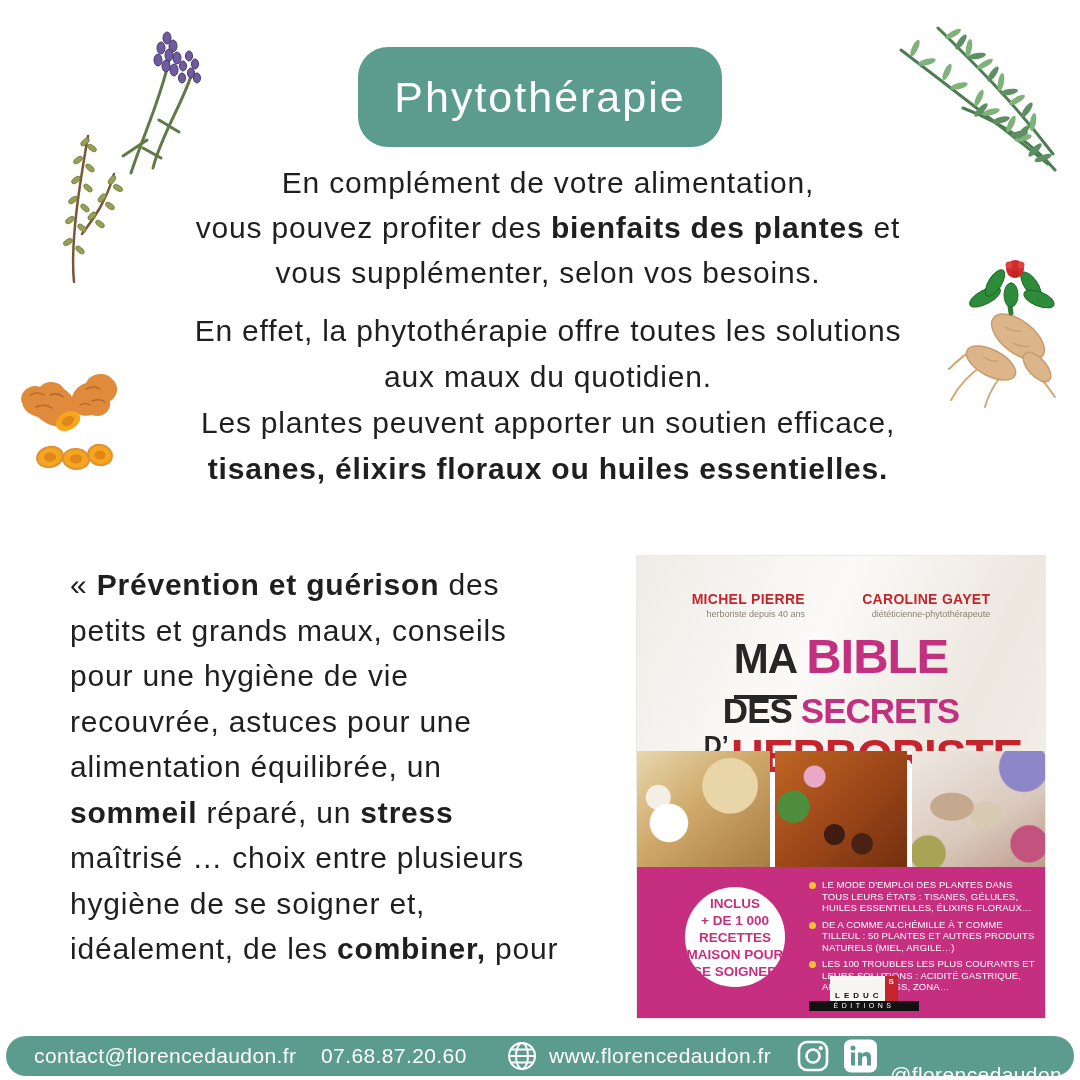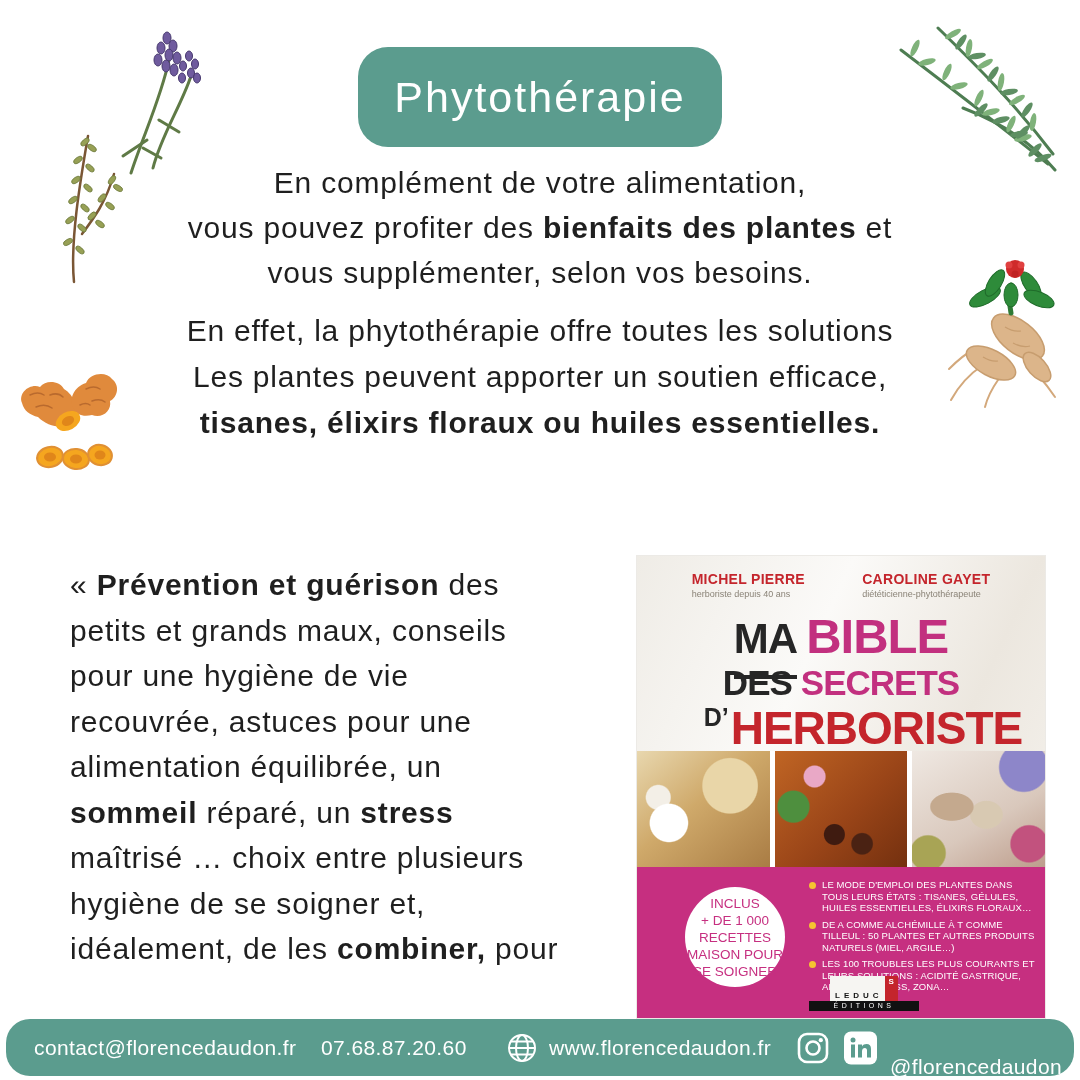--- a/index.html
+++ b/index.html
@@ -15,21 +15,21 @@
 
   
   .pill {
     position:absolute; left:358px; top:47px; width:364px; height:100px;
     background:#5b9c8e; border-radius:30px;
     display:flex; align-items:center; justify-content:center;
     color:#fff; font-size:43px; letter-spacing:2px;
   }
 
   
-  .intro { position:absolute; left:90px; width:900px; text-align:center;
+  .intro { position:absolute; left:98px; width:900px; text-align:center;
            font-size:30px; letter-spacing:.8px; }
   .p1 { top:160px; line-height:45px; }
   .p2 { top:308px; line-height:46px; }
 
   
   .quote { position:absolute; left:70px; top:562px; width:575px;
            font-size:30px; letter-spacing:.8px; line-height:45.5px; }
 
   
   .plant { position:absolute; }
@@ -38,35 +38,35 @@
   #rosemary { left:883px; top:12px; }
   #ginseng  { left:943px; top:255px; }
   #turmeric { left:16px;  top:365px; }
 
   
   .book { position:absolute; left:637px; top:556px; width:408px; height:462px;
           background:linear-gradient(115deg,#efece6 0%,#fbfaf8 35%,#ece7df 65%,#f8f6f2 100%);
           box-shadow:0 0 0 1px #eceae6; }
   .bk-top { height:195px; padding-top:15px; }
   .authors { display:flex; justify-content:space-around; padding:0 26px; }
-  .author { text-align:left; }
+  .author { text-align:right;margin-top:20px; }
   .a-name { color:#c4252c; font-weight:700; font-size:14px; letter-spacing:.3px; }
   .a-sub  { color:#8a8377; font-size:9px; margin-top:2px; }
   .bk-title { text-align:center; margin-top:13px; line-height:1; }
   .t-row { white-space:nowrap; }
   .t-ma   { color:#262626; font-size:42px; font-weight:700; border-bottom:4px solid #262626;
             padding-bottom:13px; margin-right:9px; letter-spacing:-1px; }
   .t-bible{ color:#c2307f; font-size:49px; font-weight:700; letter-spacing:-1px; }
   .t-des  { color:#262626; font-size:35px; font-weight:700; margin-right:9px; letter-spacing:-1px;}
   .t-secrets{ color:#c2307f; font-size:35px; font-weight:700; letter-spacing:-1px; }
   .t-d    { color:#262626; font-size:25px; font-weight:700; vertical-align:18px; margin-right:2px;}
   .t-herb { color:#c4252c; font-size:46px; font-weight:700; letter-spacing:-1px; }
   .t-underline { width:330px; height:4px; background:#c4252c; margin:4px auto 0; }
   .bk-title .t-row { display:block; }
-  .bk-title .r2 { margin-top:4px; }
+  .bk-title .r2 { margin-top:12px; }
   .bk-title .r3 { margin-top:5px;margin-left:44px; }
 
   .bk-photos { height:116px; display:flex; gap:5px; background:#fff; }
   .ph { flex:1; }
   .ph1 { background:
       radial-gradient(circle at 24% 62%, #ffffff 0 15%, rgba(255,255,255,0) 16%),
       radial-gradient(circle at 16% 40%, #f3efe7 0 9%, rgba(255,255,255,0) 10%),
       radial-gradient(circle at 70% 30%, #e9d6a8 0 22%, rgba(255,255,255,0) 23%),
       linear-gradient(140deg,#e8d7ae 0%,#cfa96a 45%,#a97c44 100%); }
   .ph2 { background:
@@ -80,35 +80,35 @@
       radial-gradient(ellipse at 30% 48%, #c4a98e 0 16%, rgba(255,255,255,0) 17%),
       radial-gradient(ellipse at 56% 55%, #d8c9b2 0 15%, rgba(255,255,255,0) 16%),
       radial-gradient(circle at 88% 80%, #c2527e 0 12%, rgba(255,255,255,0) 13%),
       radial-gradient(circle at 12% 88%, #a8a455 0 11%, rgba(255,255,255,0) 12%),
       linear-gradient(150deg,#efe8e2 0%,#d9c8bc 60%,#bd9d8c 100%); }
 
   .bk-band { position:relative; height:151px; background:#c62f80; }
   .badge { position:absolute; left:48px; top:20px; width:100px; height:100px;
            border-radius:50%; background:#fff; color:#c62f80;
            display:flex; flex-direction:column; align-items:center; justify-content:center;
-           font-weight:400; text-align:center; }
+           font-weight:700; text-align:center; }
   .badge div { font-size:13.5px; line-height:17px; }
   .bullets { position:absolute; left:172px; top:12px; width:228px; list-style:none; }
   .bullets li { display:flex; margin-bottom:5px; }
   .dot { width:7px; height:7px; border-radius:50%; background:#f5c331; margin:3px 6px 0 0; flex:none; }
   .bullets span.txt { color:#fff; font-size:9.5px; line-height:11.5px; letter-spacing:.1px; }
   .pub { position:absolute; left:172px; bottom:7px; width:110px; text-align:center; }
   .pub-top { display:flex; justify-content:center; }
   .pub-letters { background:#f6f5f2; color:#111; font-size:8px; font-weight:700;
                  letter-spacing:4px; padding:15px 2px 1px 5px; }
   .pub-s { background:#c4252c; color:#fff; font-size:8px; font-weight:700; padding:1px 4px; }
   .pub-bottom { background:#111; color:#fff; font-size:7px; letter-spacing:3.5px; padding:1px 0 2px; }
 
   
-  .footer { position:absolute; left:6px; right:6px; bottom:4px; height:57px;
+  .footer { position:absolute; left:6px; right:6px; bottom:4px; height:40px;
             background:#5b9c8e; border-radius:24px; color:#fff;
             font-size:21px; letter-spacing:.4px;text-align:center; }
   .footer > * { position:absolute; top:50%; transform:translateY(-50%); }
   .f-email   { left:28px; }
   .f-phone   { left:315px; }
   .f-globe   { left:500px; width:32px; height:32px; }
   .f-site    { left:543px; }
   .f-ig      { left:790px; width:34px; height:34px; }
   .f-li      { left:838px; width:33px; height:33px; background:#fff; border-radius:7px; }
   .f-handle  { left:884px;margin-top:19px; }
@@ -263,20 +263,21 @@
 </div>
 
 <div class="intro p1">
   <div><span>En complément de votre alimentation,</span></div>
   <div><span>vous pouvez profiter des </span><span class="b">bienfaits des plantes</span><span> et</span></div>
   <div><span>vous supplémenter, selon vos besoins.</span></div>
 </div>
 
 <div class="intro p2">
   <div><span>En effet, la phytothérapie offre toutes les solutions</span></div>
+  <div><span>aux maux du quotidien.</span></div>
   <div><span>Les plantes peuvent apporter un soutien efficace,</span></div>
   <div class="b"><span>tisanes, élixirs floraux ou huiles essentielles.</span></div>
 </div>
 
 <div class="quote">
   <div><span>« </span><span class="b">Prévention et guérison</span><span> des</span></div>
   <div><span>petits et grands maux, conseils</span></div>
   <div><span>pour une hygiène de vie</span></div>
   <div><span>recouvrée, astuces pour une</span></div>
   <div><span>alimentation équilibrée, un</span></div>

